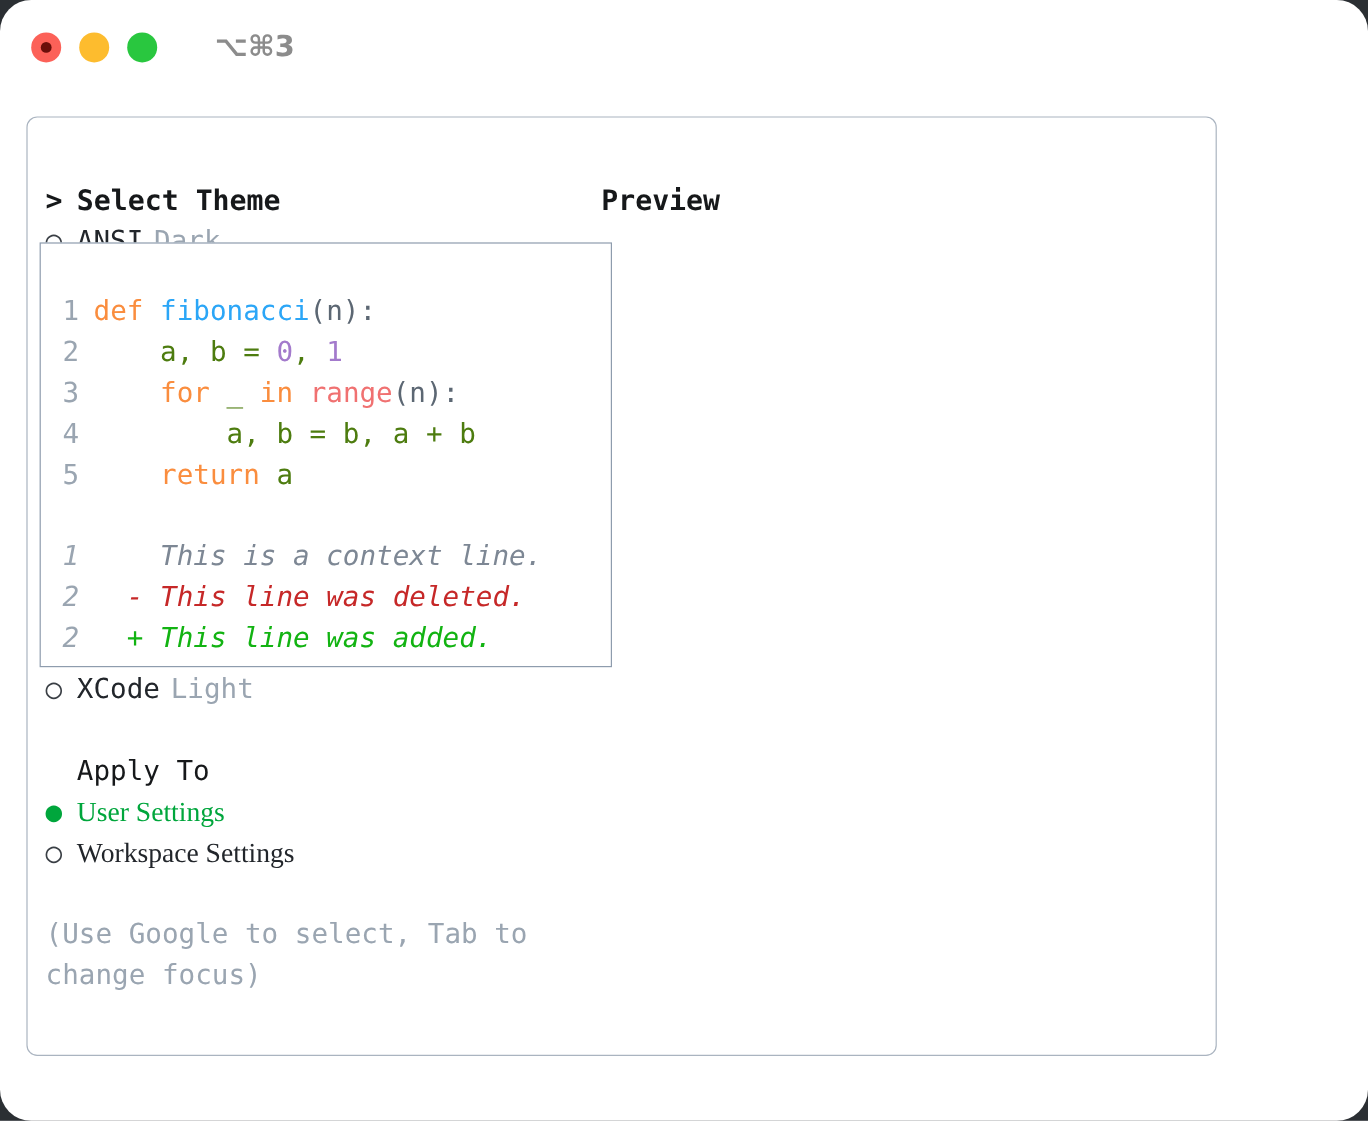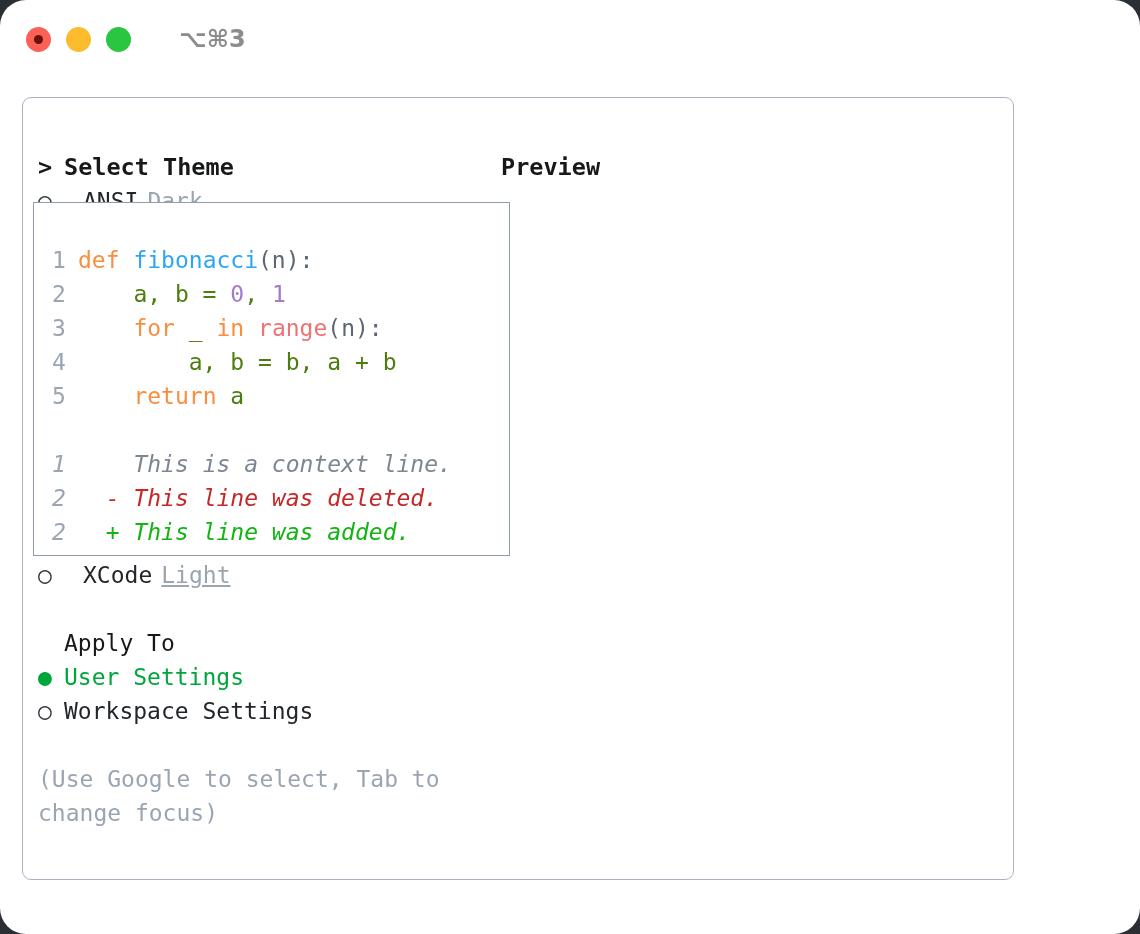--- a/index.html
+++ b/index.html
@@ -122,42 +122,41 @@
   }
 
   .marker {
     display: inline-block;
     width: 26px;
     color: #3a3f45;
     flex: none;
   }
   .marker.selected { color: #00a63c; }
 
-  .theme-name { color: #22262b; margin-left: 19px; }
+  .theme-name { color: #22262b; }
   .theme-name.selected { color: #00a63c; }
 
   .theme-variant {
     color: #9aa5b1;
     margin-left: 9px;
-    text-decoration: underline;
   }
 
   
   #apply-column {
     position: absolute;
     left: 15px;
     top: 528px;
     width: 460px;
   }
   #apply-to-header {
     color: #16181a;
     padding-left: 26px;
     font-size: 23px;
   }
-  .apply-name { color: #22262b; }
+  .apply-name { color: #22262b; font-family: Liberation Serif, serif; }
   .apply-name.selected { color: #00a63c; }
 
   
   #hint-text {
     position: absolute;
     left: 15px;
     top: 664px;
     width: 410px;
     font-size: 23px;
     line-height: 34px;

